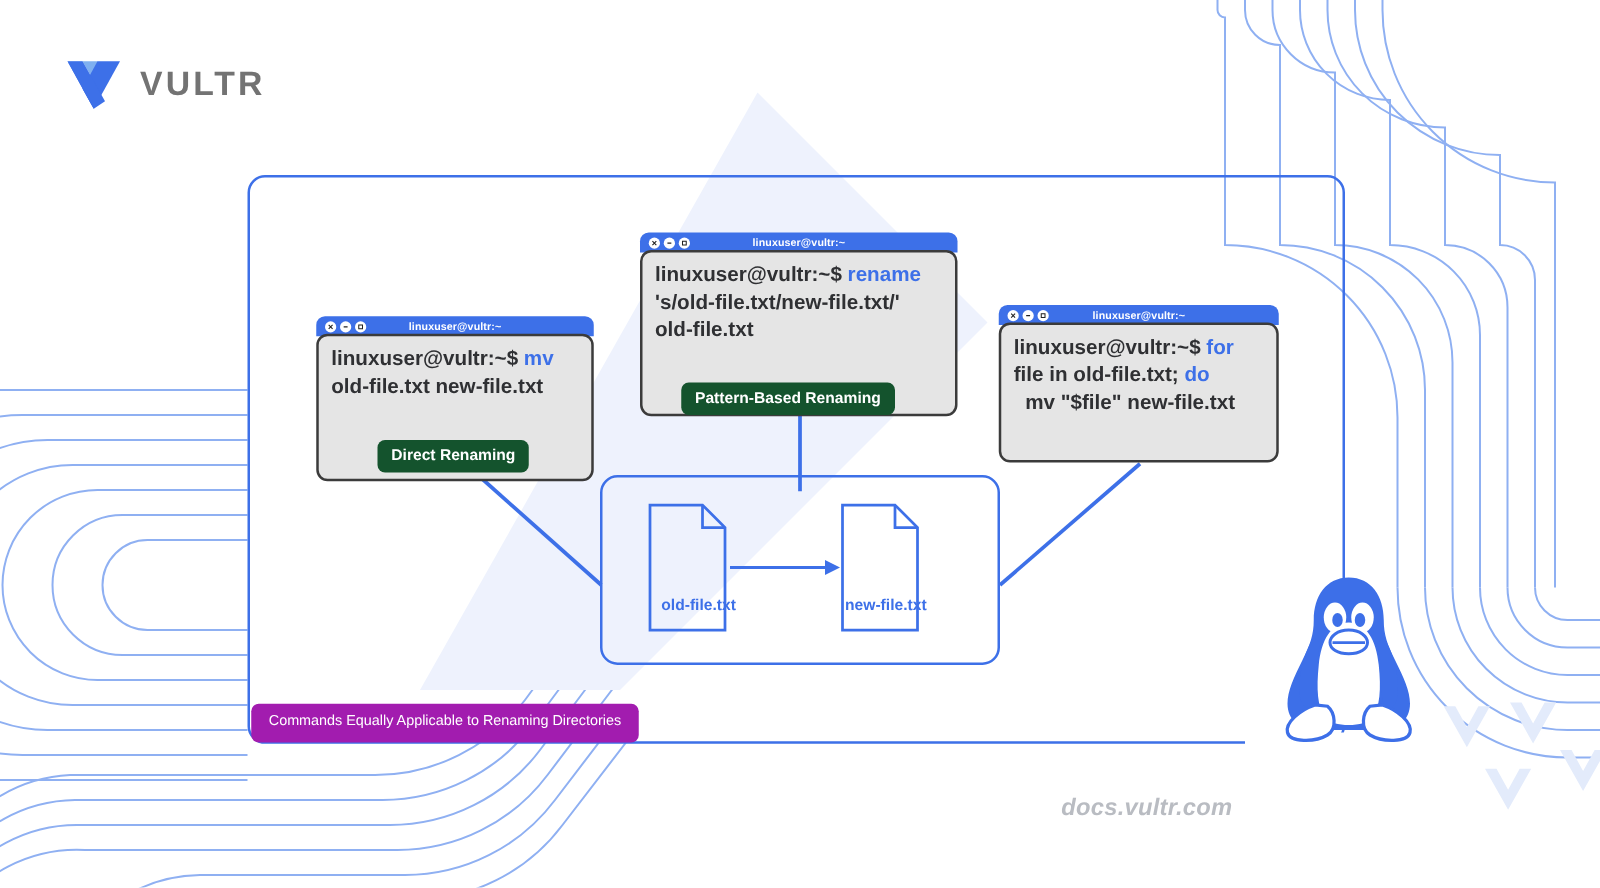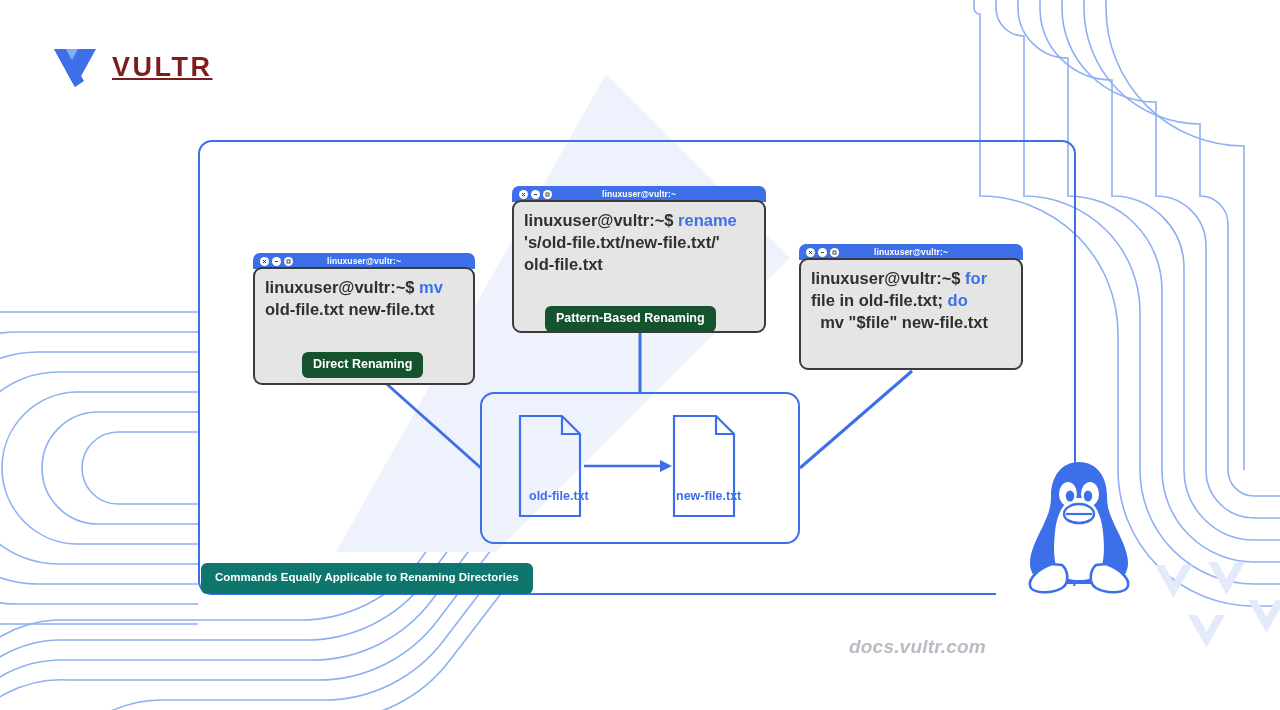--- a/index.html
+++ b/index.html
@@ -16,22 +16,21 @@
   .bg-deco { position: absolute; inset: 0; z-index: 0; pointer-events: none; }
 
   
   .logo-wrap {
     position: absolute; left: 52px; top: 45px;
     display: flex; align-items: center; gap: 14px; z-index: 5;
   }
   .logo-mark { width: 46px; height: 45px; display: block; }
   .logo-text {
     font-size: 27px; font-weight: 700; letter-spacing: 2.5px;
-    color: #7f1d1d;
-    text-decoration: underline;
+    color: #737373;
   }
 
   
   .main-panel {
     position: absolute; left: 198px; top: 140px;
     width: 878px; height: 455px;
     border: 2.5px solid #3d70e8;
     border-radius: 14px;
     background: transparent;
     z-index: 2;
@@ -103,43 +102,43 @@
     white-space: nowrap;
     z-index: 8;
     line-height: 1;
   }
   #pill-direct  { left: 302px; top: 352px; }
   #pill-pattern { left: 545px; top: 306px; }
   #pill-dynamic { left: 813px; top: 345px; }
 
   
   .file-box {
-    position: absolute; left: 480px; top: 392px;
+    position: absolute; left: 480px; top: 380px;
     width: 320px; height: 152px;
     border: 2.5px solid #3d70e8;
     border-radius: 14px;
     z-index: 4;
     background: transparent;
   }
   .file-icons { position: absolute; inset: 0; }
   .file-label {
     position: absolute;
     font-size: 12.5px; font-weight: 700; color: #3d70e8;
     white-space: nowrap;
   }
   #label-old { left: 47px; top: 95px; }
   #label-new { left: 194px; top: 95px; }
 
   
   .banner {
     position: absolute; left: 201px; top: 563px;
-    background: #0f766e;
+    background: #a21caf;
     color: #ffffff;
     font-size: 11.5px;
-    font-weight: 700;
+    font-weight: 400;
     border-radius: 6px;
     padding: 9px 14px 10px 14px;
     white-space: nowrap;
     z-index: 9;
     line-height: 1;
   }
 
   
   .footer-url {
     position: absolute; left: 849px; top: 636px;

